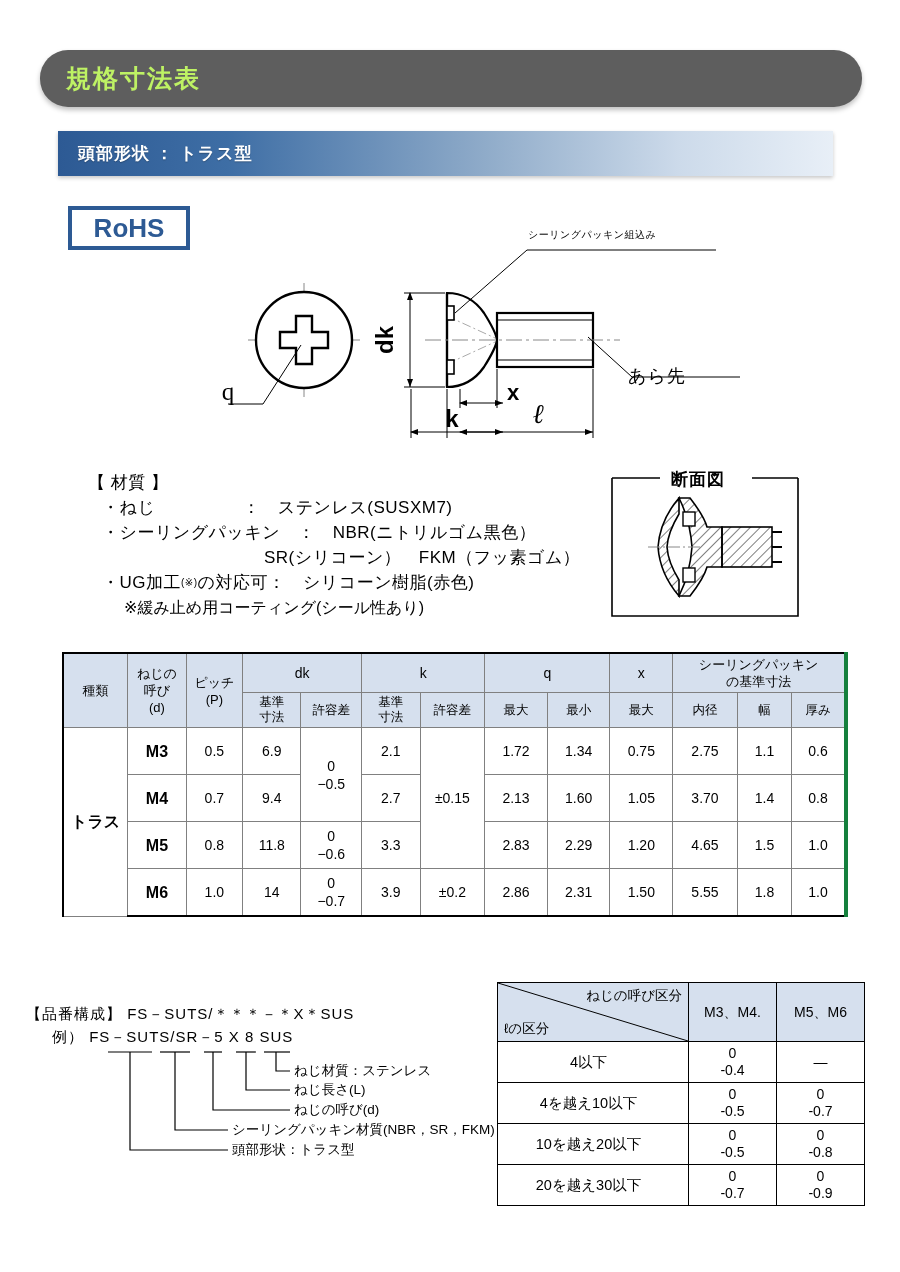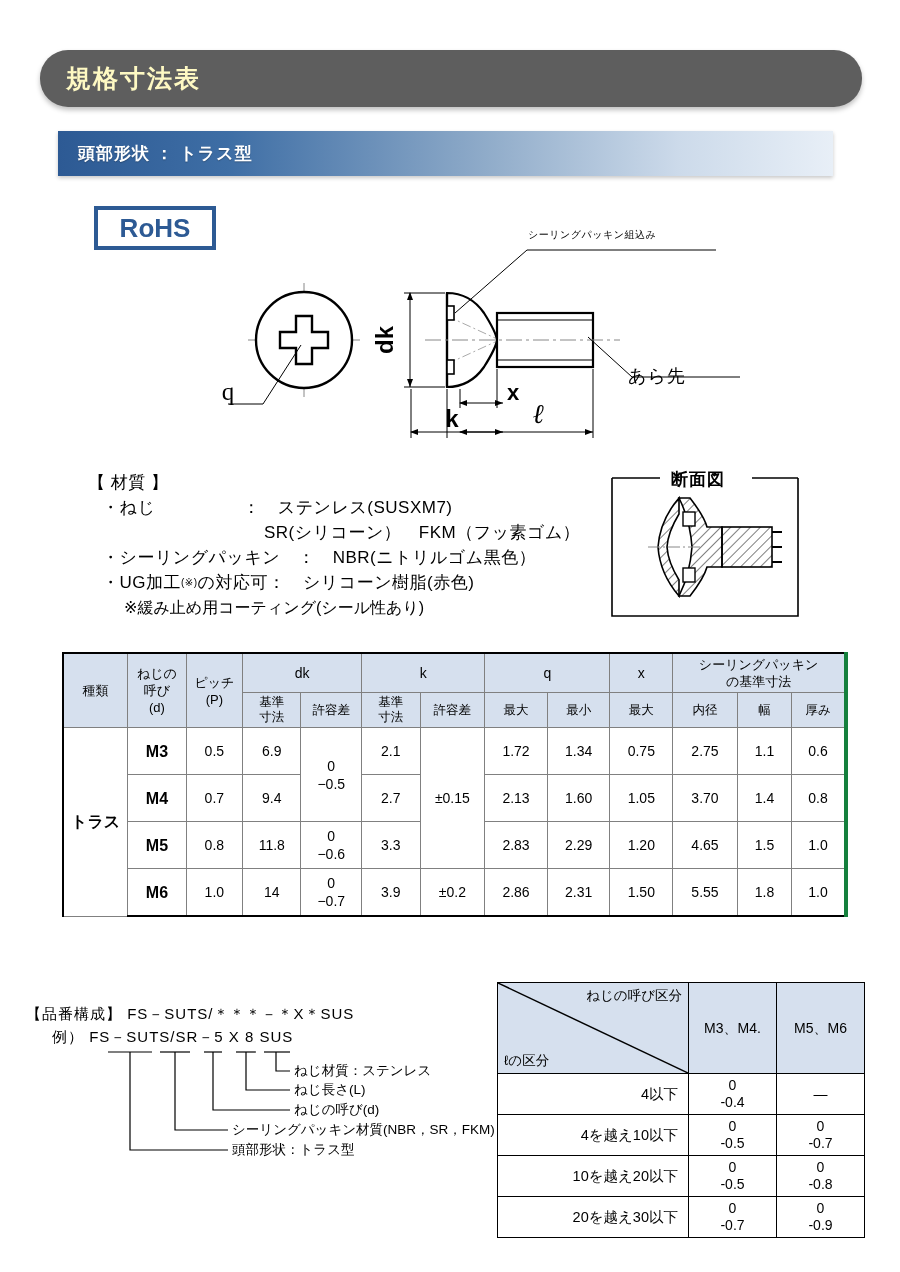--- a/index.html
+++ b/index.html
@@ -23,21 +23,21 @@
     top: 50px;
     width: 822px;
     height: 57px;
     background: #5e5e5e;
     border-radius: 28px;
     box-shadow: 0 3px 5px rgba(0,0,0,0.25);
     display: flex;
     align-items: center;
   }
   .title-bar .title-text {
-    color: #fef9c3;
+    color: #bef264;
     font-size: 25px;
     font-weight: bold;
     letter-spacing: 2px;
     margin-left: 26px;
   }
 
   
   .subtitle-bar {
     position: absolute;
     left: 58px;
@@ -54,21 +54,21 @@
     font-size: 17px;
     font-weight: bold;
     letter-spacing: 1px;
     margin-left: 20px;
     text-shadow: 0 1px 1px rgba(0,0,0,0.25);
   }
 
   
   .rohs-badge {
     position: absolute;
-    left: 94px;
+    left: 68px;
     top: 206px;
     width: 122px;
     height: 44px;
     border: 4px solid #2d5a94;
     background: #ffffff;
     display: flex;
     align-items: center;
     justify-content: center;
     box-sizing: border-box;
   }
@@ -184,30 +184,30 @@
     text-align: center;
     vertical-align: middle;
     font-size: 14px;
     line-height: 17px;
   }
   .tol-table th {
     background: #d6e0ee;
     font-weight: normal;
   }
   .tol-table td.range-cell {
-    text-align: right;
+    text-align: center;
     padding-right: 10px;
     height: 38px;
     font-size: 14.5px;
   }
   .tol-table td.val-cell { height: 38px; }
   .tol-table .diag-head {
     position: relative;
     height: 58px;
-    padding: 16px;
+    padding: 0;
     overflow: hidden;
   }
   .tol-table .diag-head .d-top {
     position: absolute;
     right: 6px;
     top: 4px;
     font-size: 13.5px;
   }
   .tol-table .diag-head .d-bot {
     position: absolute;
@@ -354,22 +354,22 @@
   </g>
 </svg>
 
 <div style="position:absolute;left:528px;top:228px;font-size:10px;letter-spacing:0.5px;">シーリングパッキン組込み</div>
 <div style="position:absolute;left:628px;top:336px;font-size:18px;letter-spacing:1px;margin-top:28px;">あら先</div>
 <div class="xsec-label">断面図</div>
 
 <div class="material-block">
   <div class="mat-title">【 材質 】</div>
   <div class="mat-row" style="padding-left:14px;">・ねじ　　　　　：　ステンレス(SUSXM7)</div>
+  <div class="mat-row" style="padding-left:14px;">・シーリングパッキン　：　NBR(ニトリルゴム黒色）</div>
   <div class="mat-row" style="padding-left:176px;">SR(シリコーン）　FKM（フッ素ゴム）</div>
-  <div class="mat-row" style="padding-left:14px;">・シーリングパッキン　：　NBR(ニトリルゴム黒色）</div>
   <div class="mat-row" style="padding-left:14px;"><span>・UG加工</span><span class="sup-note">(※)</span><span>の対応可：　シリコーン樹脂(赤色)</span></div>
   <div class="mat-note">※緩み止め用コーティング(シール性あり)</div>
 </div>
 
 <table class="spec-table">
   <colgroup>
     <col style="width:62px">
       <col style="width:56px">
       <col style="width:54px">
     <col style="width:56px">

